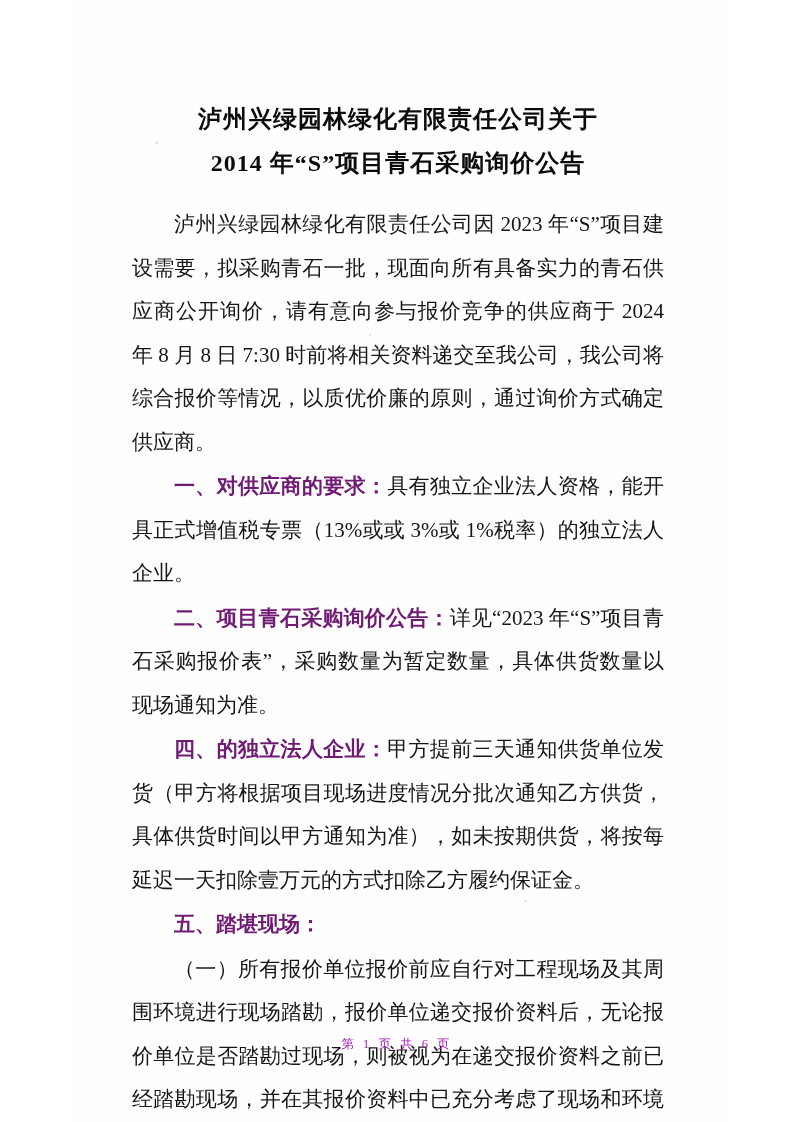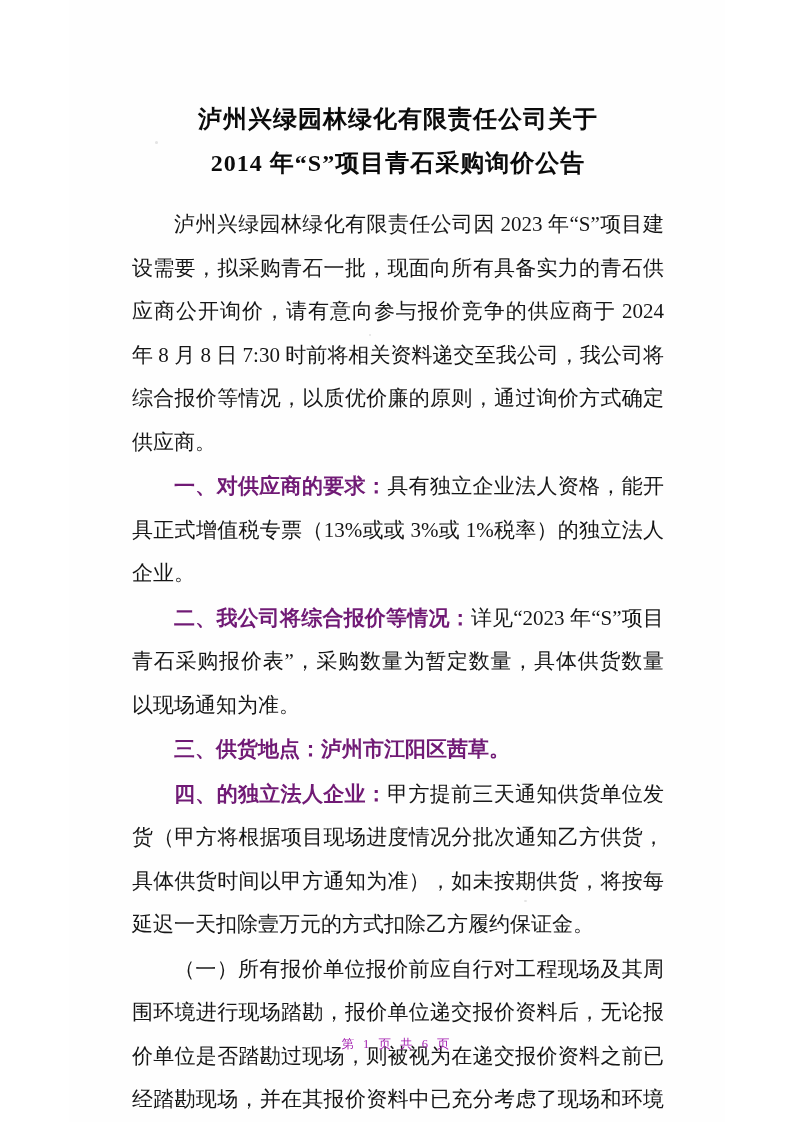--- a/index.html
+++ b/index.html
@@ -78,23 +78,23 @@
 <div class="page">
 
   <div class="doc-title">
     <div>泸州兴绿园林绿化有限责任公司关于</div>
     <div>2014 年“S”项目青石采购询价公告</div>
   </div>
 
   <div class="doc-body">
     <p class="para"><b class="lead"></b><span>泸州兴绿园林绿化有限责任公司因 2023 年“S”项目建设需要，拟采购青石一批，现面向所有具备实力的青石供应商公开询价，请有意向参与报价竞争的供应商于 2024 年 8 月 8 日 7:30 时前将相关资料递交至我公司，我公司将综合报价等情况，以质优价廉的原则，通过询价方式确定供应商。</span></p>
     <p class="para"><b class="lead">一、对供应商的要求：</b><span>具有独立企业法人资格，能开具正式增值税专票（13%或或 3%或 1%税率）的独立法人企业。</span></p>
-    <p class="para"><b class="lead">二、我公司将综合报价等情况：</b><span>详见“2023 年“S”项目青石采购报价表”，采购数量为暂定数量，具体供货数量以现场通知为准。</span></p>
-    <p class="para"><b class="lead">三、供货地点：泸州市江阳区茜草。</b><span></span></p>
+    <p class="para"><b class="lead">二、项目青石采购询价公告：</b><span>详见“2023 年“S”项目青石采购报价表”，采购数量为暂定数量，具体供货数量以现场通知为准。</span></p>
     <p class="para"><b class="lead">四、的独立法人企业：</b><span>甲方提前三天通知供货单位发货（甲方将根据项目现场进度情况分批次通知乙方供货，具体供货时间以甲方通知为准），如未按期供货，将按每延迟一天扣除壹万元的方式扣除乙方履约保证金。</span></p>
+    <p class="para"><b class="lead">五、踏堪现场：</b><span></span></p>
     <p class="para"><b class="lead"></b><span>（一）所有报价单位报价前应自行对工程现场及其周围环境进行现场踏勘，报价单位递交报价资料后，无论报价单位是否踏勘过现场，则被视为在递交报价资料之前已经踏勘现场，并在其报价资料中已充分考虑了现场和环境条件。踏勘现场所发生的费用由报价单位承担。报价单位应对其自行查明或核实的有关资料的解释、推论和应用负责。</span></p>
   </div>
 
   <svg class="seal" width="160" height="200" viewBox="0 0 160 200" aria-hidden="true">
     <circle cx="112" cy="100" r="88" fill="none" stroke="#d8453b" stroke-width="3.6"></circle>
     <text x="59" y="136" fill="#d8453b" text-anchor="middle" dominant-baseline="middle" transform="rotate(242, 59, 136)">泸</text>
     <text x="48" y="111" fill="#d8453b" text-anchor="middle" dominant-baseline="middle" transform="rotate(263, 48, 111)">州</text>
     <text x="49" y="84" fill="#d8453b" text-anchor="middle" dominant-baseline="middle" transform="rotate(285, 49, 84)">兴</text>
     <text x="60" y="60" fill="#d8453b" text-anchor="middle" dominant-baseline="middle" transform="rotate(307, 60, 60)">绿</text>
   </svg>

